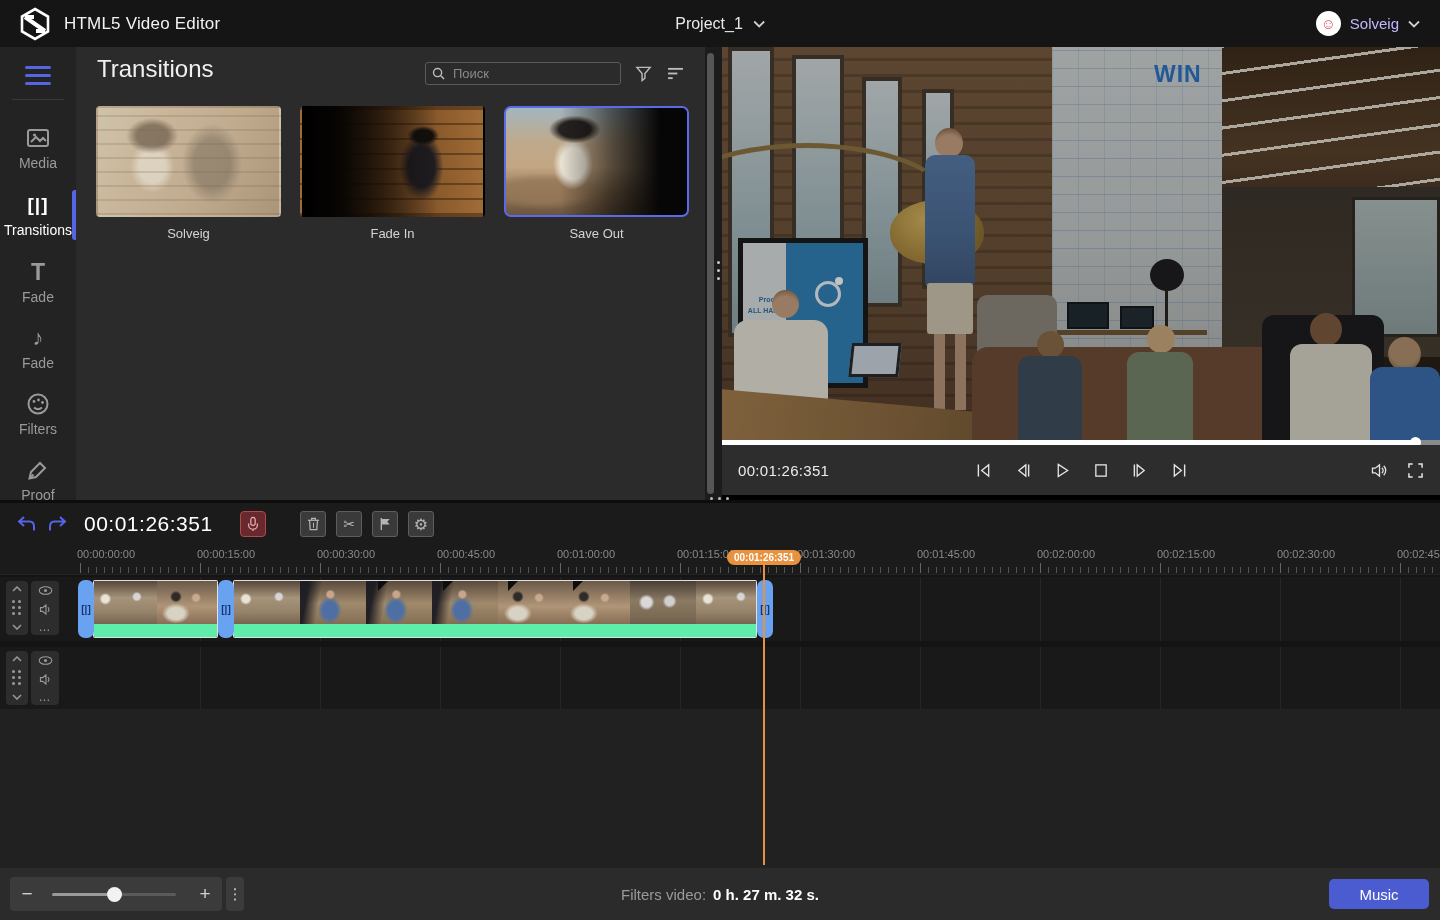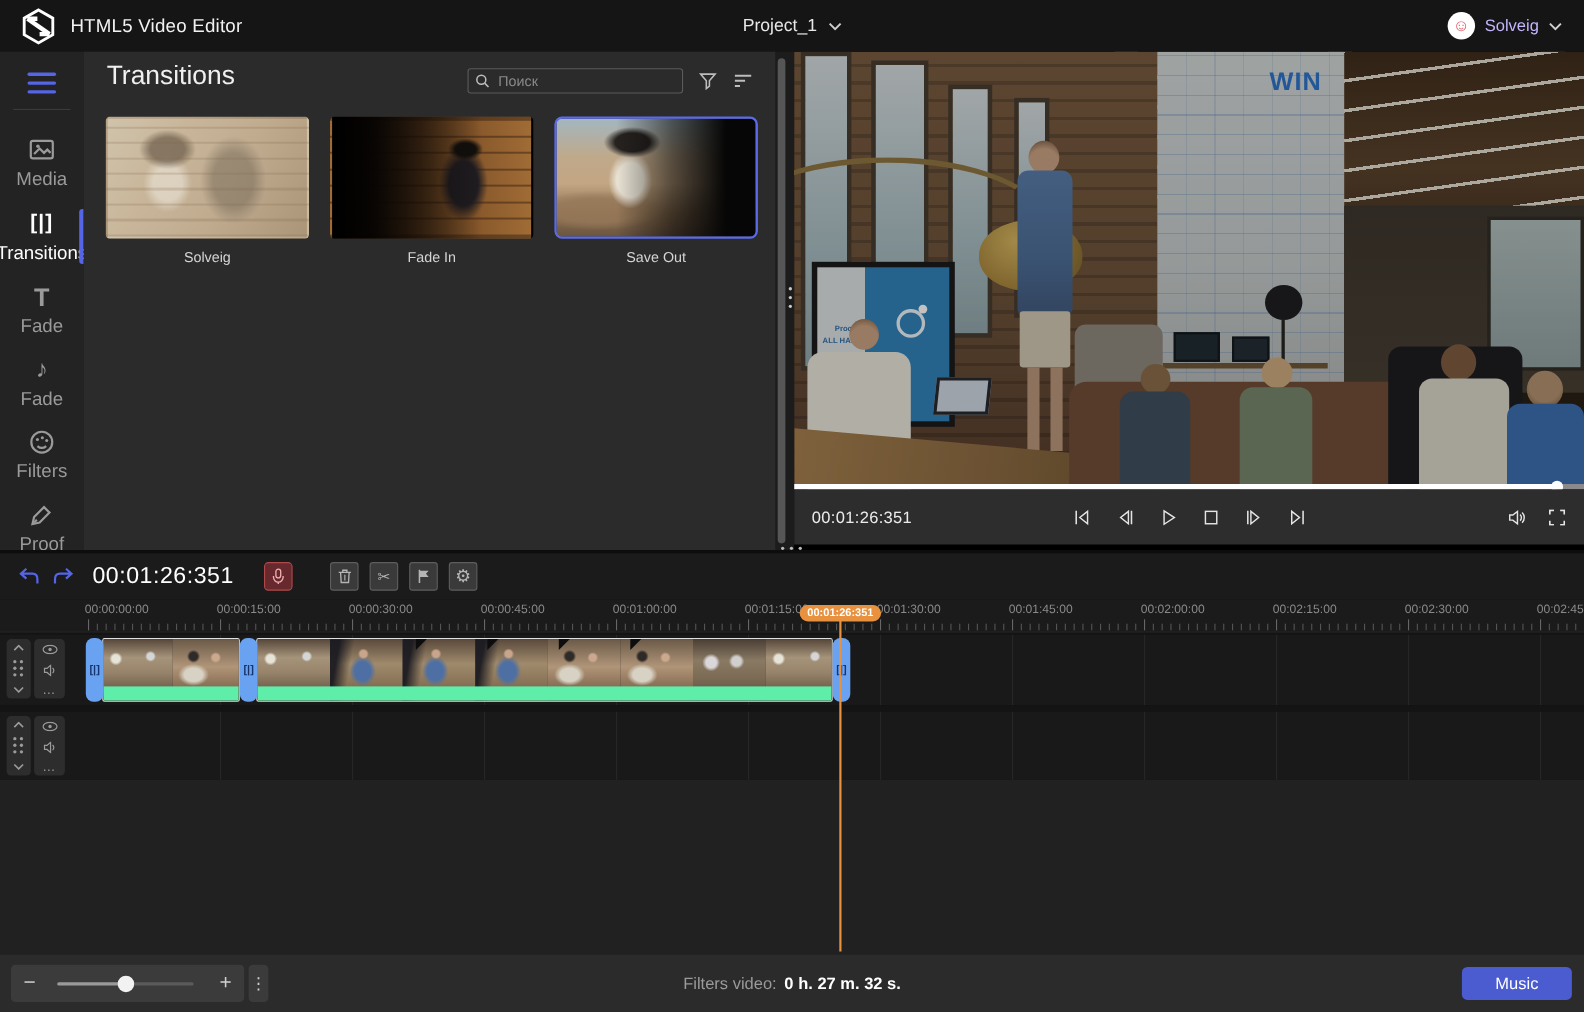--- a/index.html
+++ b/index.html
@@ -18,21 +18,21 @@
 
   
   .main{position:absolute;left:0;top:47px;width:1440px;height:453px;}
 
   
   .sidebar{position:absolute;left:0;top:0;width:76px;height:453px;background:#232323;}
   .burger{position:absolute;left:0;top:8px;width:76px;height:40px;display:flex;flex-direction:column;align-items:center;justify-content:center;gap:5px;cursor:pointer;}
   .burger i{display:block;width:26px;height:3px;border-radius:2px;background:#5565e6;}
   .side-div{position:absolute;left:12px;top:52px;width:52px;height:1px;background:#3a3a3a;}
   .side-item{position:absolute;left:0;width:76px;height:62px;display:flex;flex-direction:column;align-items:center;justify-content:center;gap:4px;color:#9a9a9a;cursor:pointer;}
-  .side-item .lbl{font-size:17px;}
+  .side-item .lbl{font-size:14px;}
   .side-item.active{color:#fff;}
   .side-item.active::after{content:"";position:absolute;right:0;top:6px;bottom:6px;width:4px;background:#5565e6;border-radius:3px 0 0 3px;}
   .side-ico{height:26px;display:flex;align-items:center;justify-content:center;}
   .ico-brackets{font-size:19px;font-weight:bold;letter-spacing:1px;}
   .ico-T{font-size:23px;font-weight:bold;}
   .ico-note{font-size:22px;}
 
   
   .panel{position:absolute;left:76px;top:0;width:629px;height:453px;background:#2b2b2b;}
   .panel-title{position:absolute;left:21px;top:8px;color:#f0f0f0;font-size:24px;}

